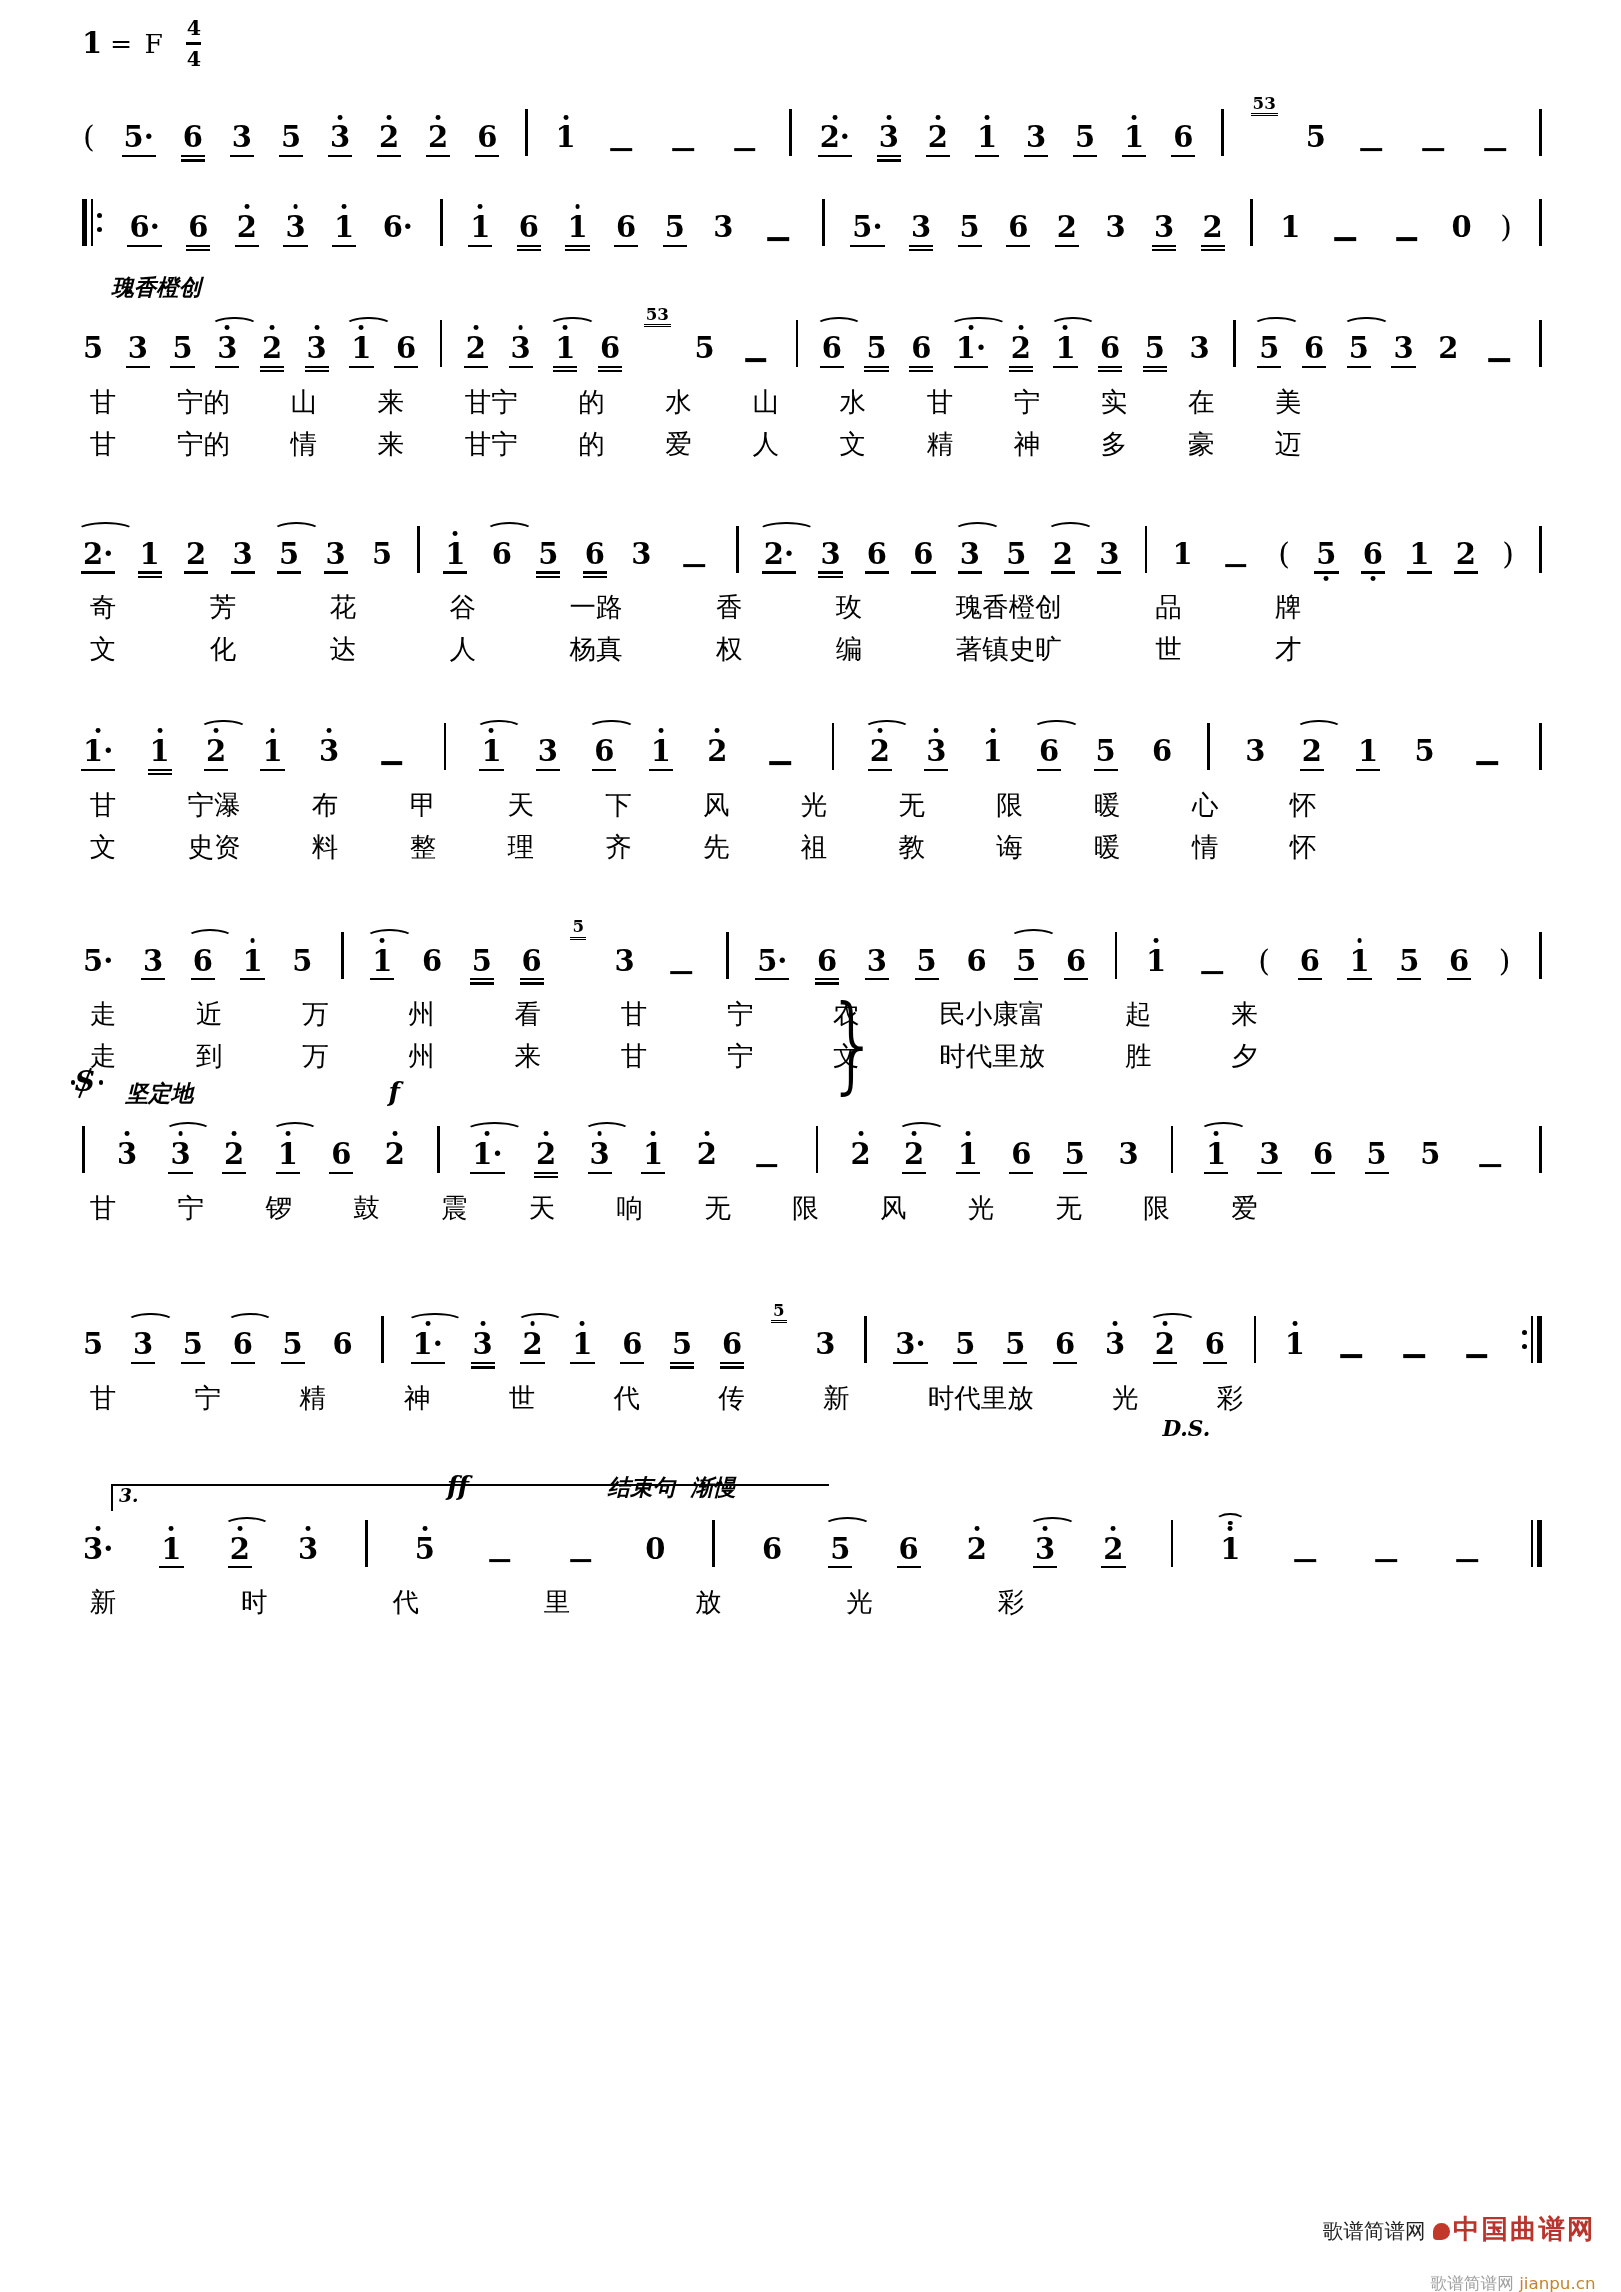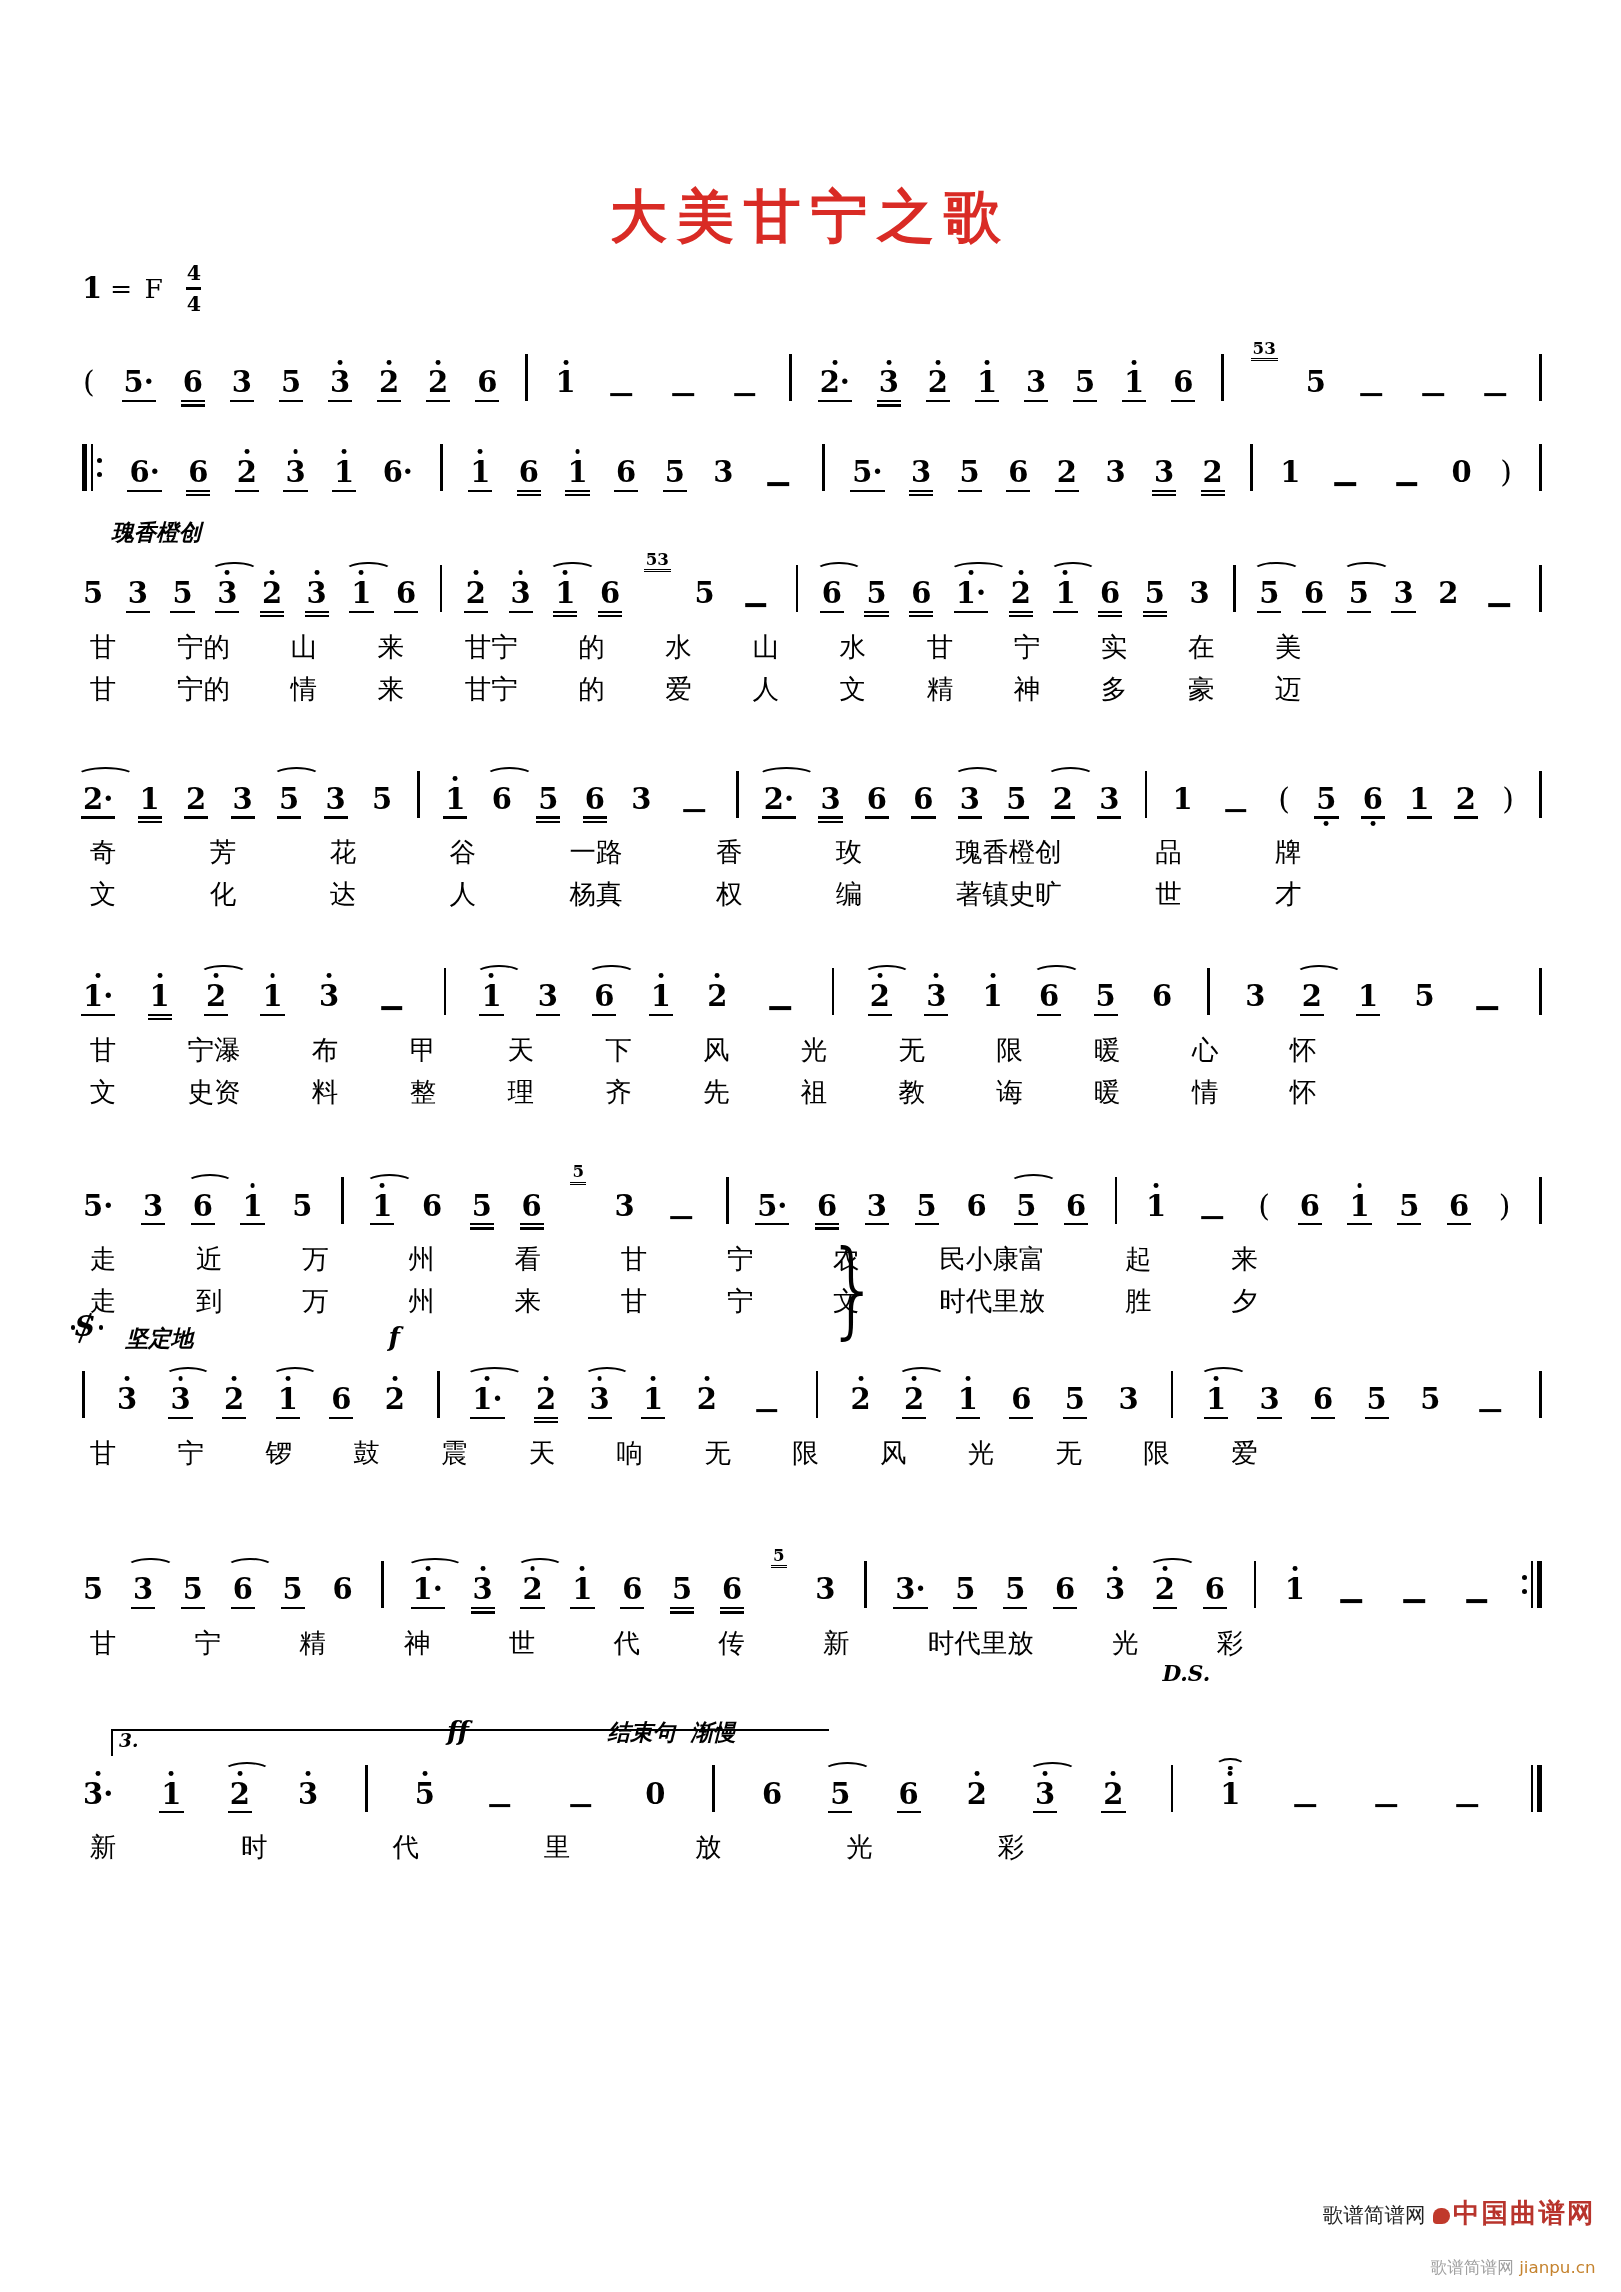--- a/index.html
+++ b/index.html
@@ -87,21 +87,20 @@
           margin:0 2.9px -2px 7.8px;}
   .wmsite{font:700 26.5px "DejaVu Sans",sans-serif;letter-spacing:2px;}
   .wm2{font:400 16.7px "DejaVu Sans",sans-serif;margin-top:25px;}
   .wmdom{cursor:pointer;}
 </style>
 </head>
 <body>
 
 <div class="page">
 
-  <h1 class="title" style="color: rgb(217, 43, 37);">大美甘宁之歌</h1>
 
   <div class="hrow">
     <div class="keymeter">
       <span class="kp">1</span>
       <span class="ke">= F</span>
       <span class="frac">
         <i>4</i>
         <i class="fl"></i>
         <i>4</i>
       </span>

